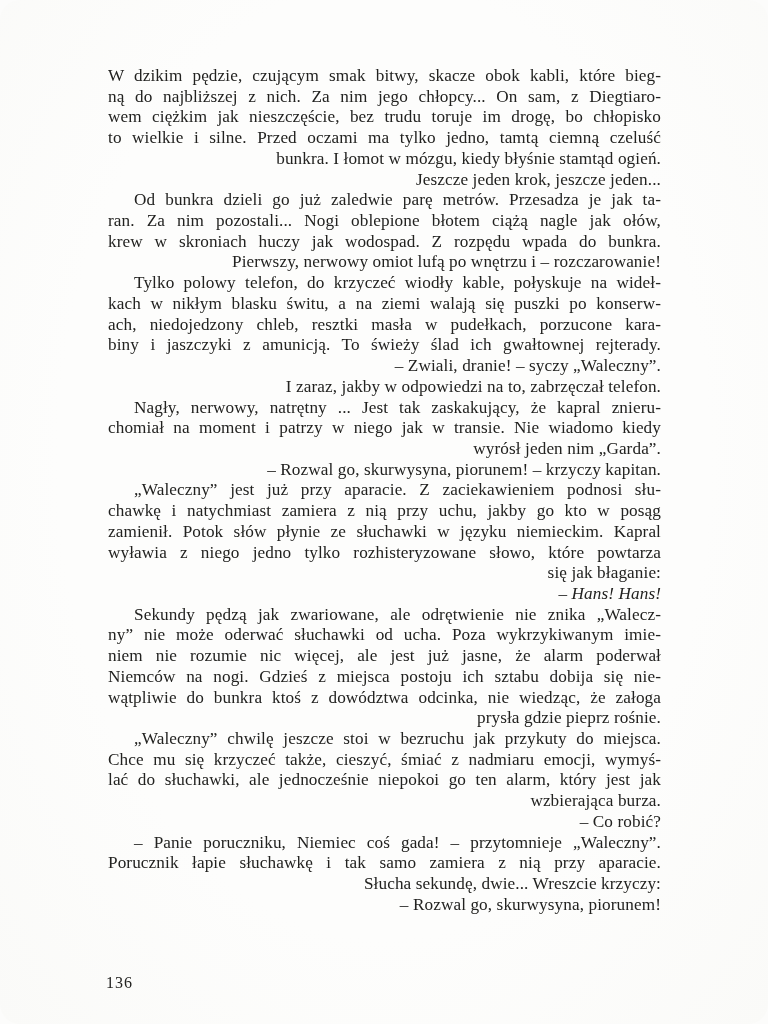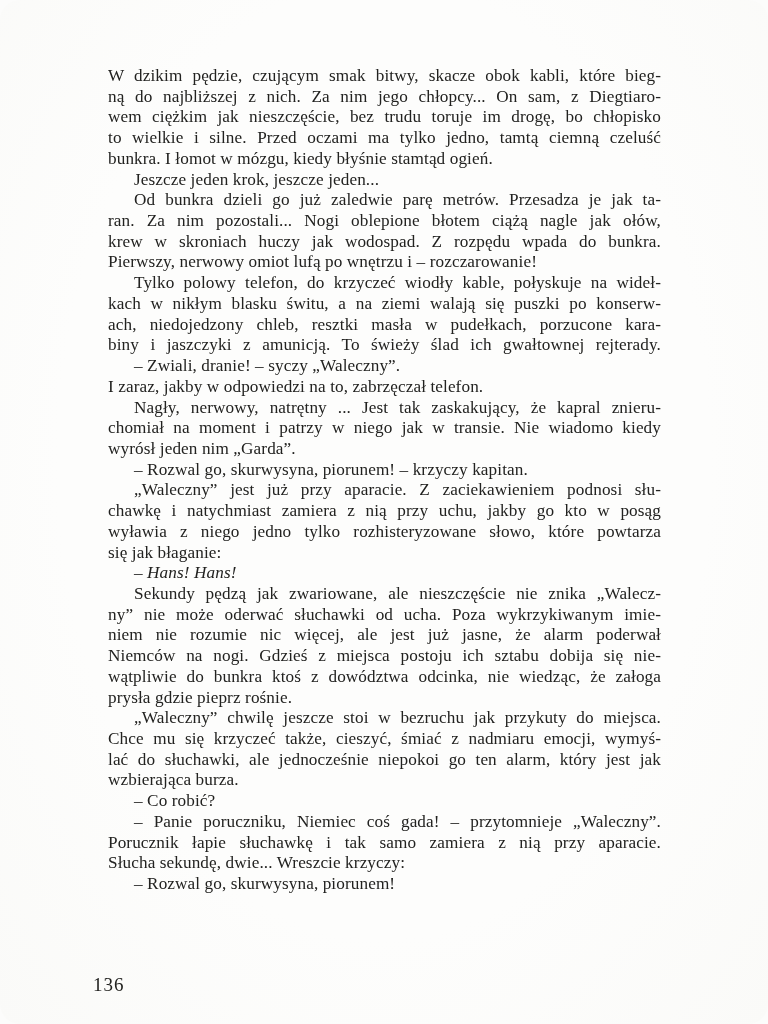--- a/index.html
+++ b/index.html
@@ -25,38 +25,38 @@
     left: 108px;
     top: 66px;
     width: 553px;
     color: var(--ink, #1f1f1f);
     font-size: 17.2px;
   }
   .line {
     height: 20.72px;
     line-height: 20.72px;
     white-space: nowrap;
-    text-align: left;
+    text-align: right;
     letter-spacing: 0.1px;
   }
   .line.just {
     text-align: justify;
     text-align-last: justify;
   }
   .line.indent {
     padding-left: 26px;
   }
   .line.italic {
     font-style: italic;
   }
   .page-number {
     position: absolute;
-    left: 93px;
+    left: 106px;
     top: 974px;
-    font-size: 19px;
+    font-size: 16px;
     color: var(--ink, #1f1f1f);
     letter-spacing: 1px;
   }
 </style>
 </head>
 <body>
 
 <div class="page">
   <div class="text-block" id="text-block">
       <div class="line just">W dzikim pędzie, czującym smak bitwy, skacze obok kabli, które bieg-</div>
@@ -74,24 +74,25 @@
       <div class="line just">ach, niedojedzony chleb, resztki masła w pudełkach, porzucone kara-</div>
       <div class="line just">biny i jaszczyki z amunicją. To świeży ślad ich gwałtownej rejterady.</div>
       <div class="line indent">– Zwiali, dranie! – syczy „Waleczny”.</div>
       <div class="line">I zaraz, jakby w odpowiedzi na to, zabrzęczał telefon.</div>
       <div class="line indent just">Nagły, nerwowy, natrętny ... Jest tak zaskakujący, że kapral znieru-</div>
       <div class="line just">chomiał na moment i patrzy w niego jak w transie. Nie wiadomo kiedy</div>
       <div class="line">wyrósł jeden nim „Garda”.</div>
       <div class="line indent">– Rozwal go, skurwysyna, piorunem! – krzyczy kapitan.</div>
       <div class="line indent just">„Waleczny” jest już przy aparacie. Z zaciekawieniem podnosi słu-</div>
       <div class="line just">chawkę i natychmiast zamiera z nią przy uchu, jakby go kto w posąg</div>
+      <div class="line just">zamienił. Potok słów płynie ze słuchawki w języku niemieckim. Kapral</div>
       <div class="line just">wyławia z niego jedno tylko rozhisteryzowane słowo, które powtarza</div>
       <div class="line">się jak błaganie:</div>
       <div class="line indent italic">– Hans! Hans!</div>
-      <div class="line indent just">Sekundy pędzą jak zwariowane, ale nieszczęście nie znika „Walecz-</div>
+      <div class="line indent just">Sekundy pędzą jak zwariowane, ale odrętwienie nie znika „Walecz-</div>
       <div class="line just">ny” nie może oderwać słuchawki od ucha. Poza wykrzykiwanym imie-</div>
       <div class="line just">niem nie rozumie nic więcej, ale jest już jasne, że alarm poderwał</div>
       <div class="line just">Niemców na nogi. Gdzieś z miejsca postoju ich sztabu dobija się nie-</div>
       <div class="line just">wątpliwie do bunkra ktoś z dowództwa odcinka, nie wiedząc, że załoga</div>
       <div class="line">prysła gdzie pieprz rośnie.</div>
       <div class="line indent just">„Waleczny” chwilę jeszcze stoi w bezruchu jak przykuty do miejsca.</div>
       <div class="line just">Chce mu się krzyczeć także, cieszyć, śmiać z nadmiaru emocji, wymyś-</div>
       <div class="line just">lać do słuchawki, ale jednocześnie niepokoi go ten alarm, który jest jak</div>
       <div class="line">wzbierająca burza.</div>
       <div class="line indent">– Co robić?</div>

